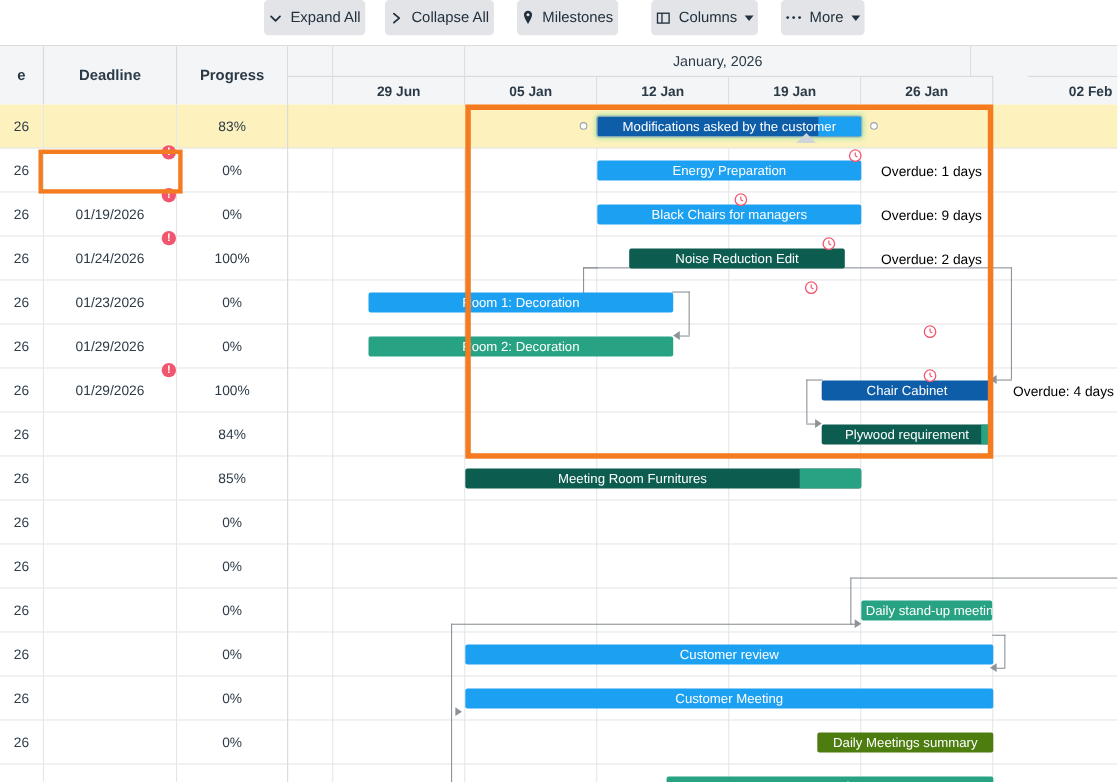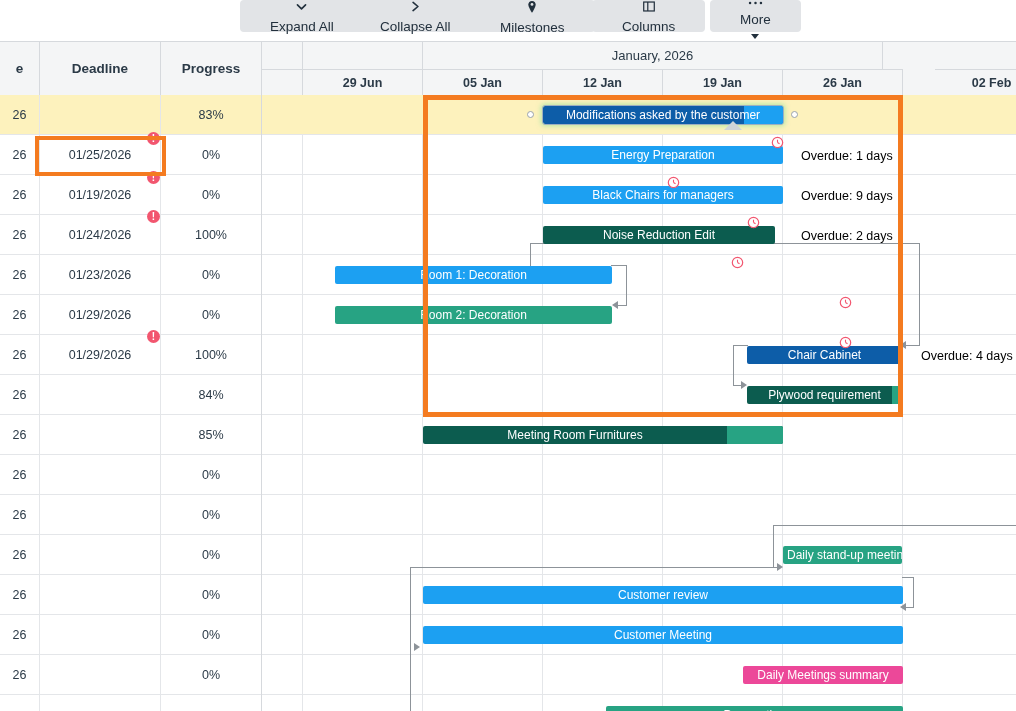--- a/index.html
+++ b/index.html
@@ -14,21 +14,21 @@
   
   .toolbar {
     position: absolute; left: 0; top: 0; width: 1016px; height: 40px;
     background: #ffffff;
   }
   .tb-btn {
     position: absolute; top: 0; height: 32px;
     background: #e2e4e7; border: none; border-radius: 4px;
     color: #22303d; font-size: 13.5px; font-family: "Liberation Sans", sans-serif;
     display: flex; align-items: center; gap: 7px;
-    padding: 0 30px; cursor: pointer; white-space: nowrap; flex-direction: column;
+    padding: 0 4px; cursor: pointer; white-space: nowrap;
   }
   .tb-btn .lbl { line-height: 1; position: relative; top: 0px; }
   .tb-ico { display: inline-flex; align-items: center; justify-content: center; }
 
   .caret { width: 0; height: 0; border-left: 4.5px solid transparent;
            border-right: 4.5px solid transparent; border-top: 5px solid #22303d; }
 
   
   .grid {
     position: absolute; left: 0; top: 41px; width: 1016px; height: 670px;
@@ -228,21 +228,20 @@
       <div class="vline" style="left:902px;height:617px;"></div>
 
       <div class="row yellow" style="top:0px;">
         <div class="cell-date">26</div>
         <div class="cell-deadline"></div>
         <div class="cell-progress">83%</div>
       </div>
 
       <div class="row" style="top:40px;">
         <div class="cell-date">26</div>
-        <div class="cell-deadline">01/25/2026</div>
         <div class="cell-progress">0%</div>
         <div class="warn" style="left:147px;top:-3px;">!</div>
       </div>
 
       <div class="row" style="top:80px;">
         <div class="cell-date">26</div>
         <div class="cell-deadline">01/19/2026</div>
         <div class="cell-progress">0%</div>
         <div class="warn" style="left:147px;top:-4px;">!</div>
       </div>
@@ -365,21 +364,21 @@
       <div class="milestone-tip" style="left:724px;top:26px;"></div>
 
       <div class="bar" style="left:543px;top:51px;width:240px;background:#1ca0f2;">
         <span class="txt">Energy Preparation</span>
       </div>
 
       <div class="bar" style="left:543px;top:91px;width:240px;background:#1ca0f2;">
         <span class="txt">Black Chairs for managers</span>
       </div>
 
-      <div class="bar" style="left:543px;top:131px;width:232px;background:#0c5c4f;">
+      <div class="bar" style="left:572px;top:131px;width:196px;background:#0c5c4f;">
         <span class="txt">Noise Reduction Edit</span>
       </div>
 
       <div class="bar" style="left:335px;top:171px;width:277px;background:#1ca0f2;">
         <span class="txt">Room 1: Decoration</span>
       </div>
 
       <div class="bar" style="left:335px;top:211px;width:277px;background:#27a383;">
         <span class="txt">Room 2: Decoration</span>
       </div>
@@ -403,21 +402,21 @@
       </div>
 
       <div class="bar" style="left:423px;top:491px;width:480px;background:#1ca0f2;">
         <span class="txt">Customer review</span>
       </div>
 
       <div class="bar" style="left:423px;top:531px;width:480px;background:#1ca0f2;">
         <span class="txt">Customer Meeting</span>
       </div>
 
-      <div class="bar" style="left:743px;top:571px;width:160px;background:#ec4899;">
+      <div class="bar" style="left:743px;top:571px;width:160px;background:#4d7c0f;">
         <span class="txt">Daily Meetings summary</span>
       </div>
 
       <div class="bar" style="left:606px;top:611px;width:297px;background:#27a383;">
         <span class="txt">Preparation</span>
       </div>
 
       <div class="clock" style="left:771px;top:40px;">
         <svg width="13" height="13" viewBox="0 0 14 14">
             <circle cx="7" cy="7" r="5.6" stroke="#f2566f" stroke-width="1.3" fill="#fff"></circle>

